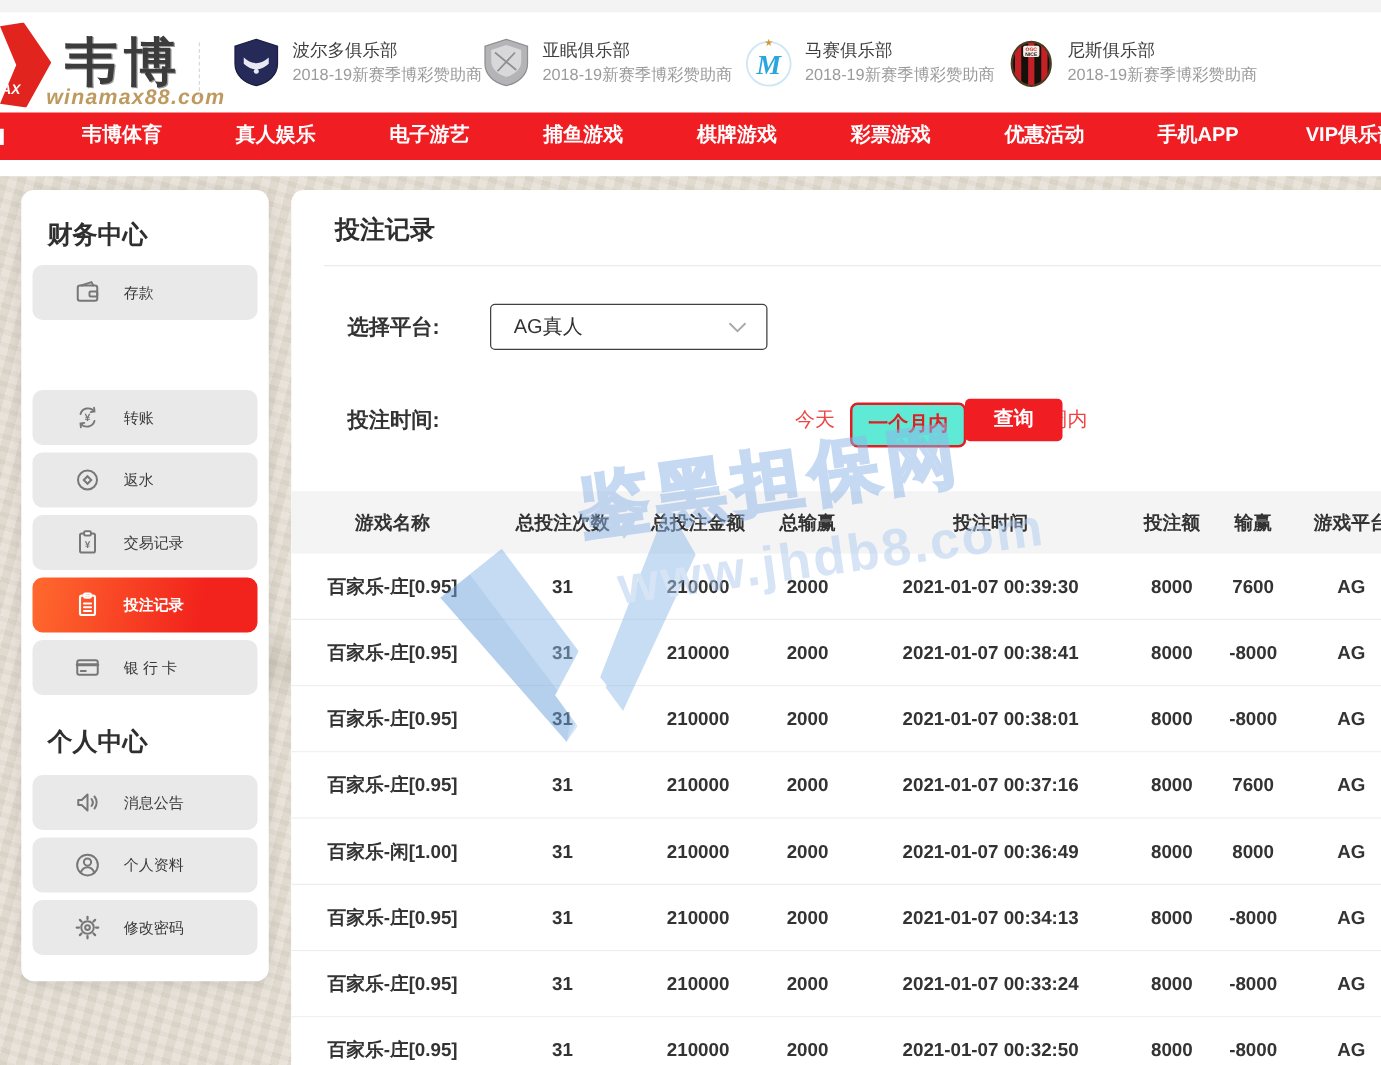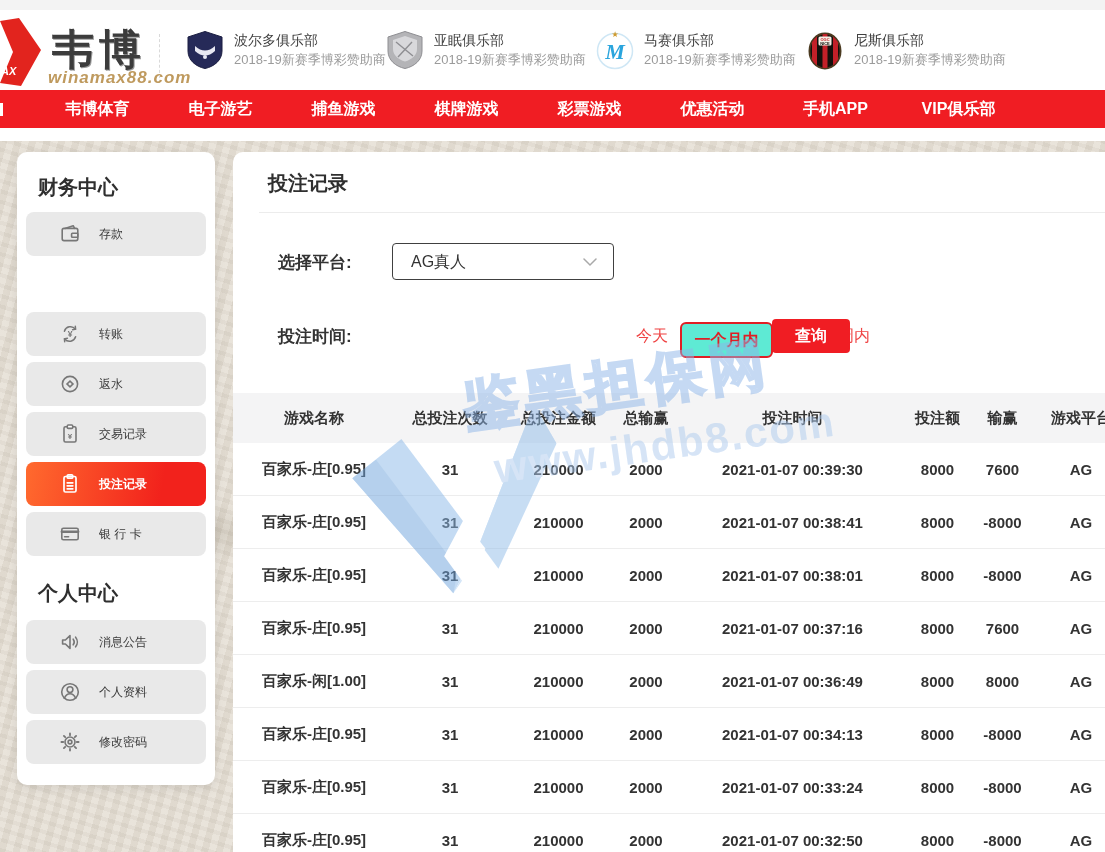--- a/index.html
+++ b/index.html
@@ -6,21 +6,21 @@
   html,body { background:#fff; }
   body { font-family:"Liberation Sans","DejaVu Sans",sans-serif; color:#333; }
   .screen { position:relative; width:1105px; height:852px; overflow:hidden; background:#fff; }
 
   
   .topstrip { position:absolute; left:0; top:0; width:1105px; height:10px; background:#f3f3f3; }
   .header { position:absolute; left:0; top:10px; width:1105px; height:80px; background:#fff; }
   .logo { position:absolute; left:0; top:6px; width:160px; height:70px; cursor:pointer;padding-left:16px; }
   .logo-emblem { position:absolute; left:0; top:2px; }
   .logo-brand { position:absolute; left:52px; top:6px; font-size:42px; font-weight:900; letter-spacing:5px; color:#3c3c3c; text-shadow:1px 1px 0 #9a9a9a; }
-  .logo-domain { position:absolute; left:48px; top:52px; font-size:17px; font-weight:700; font-style:italic; color:#bf9a5e; letter-spacing:1px; }
+  .logo-domain { position:absolute; left:37px; top:52px; font-size:17px; font-weight:700; font-style:italic; color:#bf9a5e; letter-spacing:1px; }
   .header-divider { position:absolute; left:159px; top:24px; height:44px; border-left:1px dashed #d9d9d9; }
   .sponsor { position:absolute; top:50%; transform:translateY(-50%); display:flex; align-items:center; }
   .sponsor .badge { width:40px; height:40px; flex:none; }
   .sponsor .stext { margin-left:9px; }
   .sponsor .sname { font-size:14px; color:#3f3f3f; line-height:19px; }
   .sponsor .ssub { font-size:13px; color:#9b9b9b; line-height:19px; }
   .sp0 { left:185px; } .sp1 { left:385px; } .sp2 { left:595px; } .sp3 { left:805px; }
 
   
   .nav { position:absolute; left:0; top:90px; width:1105px; height:38px; background:#f01d23; display:flex; padding-left:36px; overflow:hidden; }
@@ -155,20 +155,21 @@
       <div class="stext">
         <div class="sname">尼斯俱乐部</div>
         <div class="ssub">2018-19新赛季博彩赞助商</div>
       </div>
     </div>
   </div>
 
   <div class="nav">
     <div class="nav-clip"></div>
     <div class="nav-item">韦博体育</div>
+    <div class="nav-item">真人娱乐</div>
     <div class="nav-item">电子游艺</div>
     <div class="nav-item">捕鱼游戏</div>
     <div class="nav-item">棋牌游戏</div>
     <div class="nav-item">彩票游戏</div>
     <div class="nav-item">优惠活动</div>
     <div class="nav-item">手机APP</div>
     <div class="nav-item">VIP俱乐部</div>
   </div>
 
   <div class="whiteband"></div>

